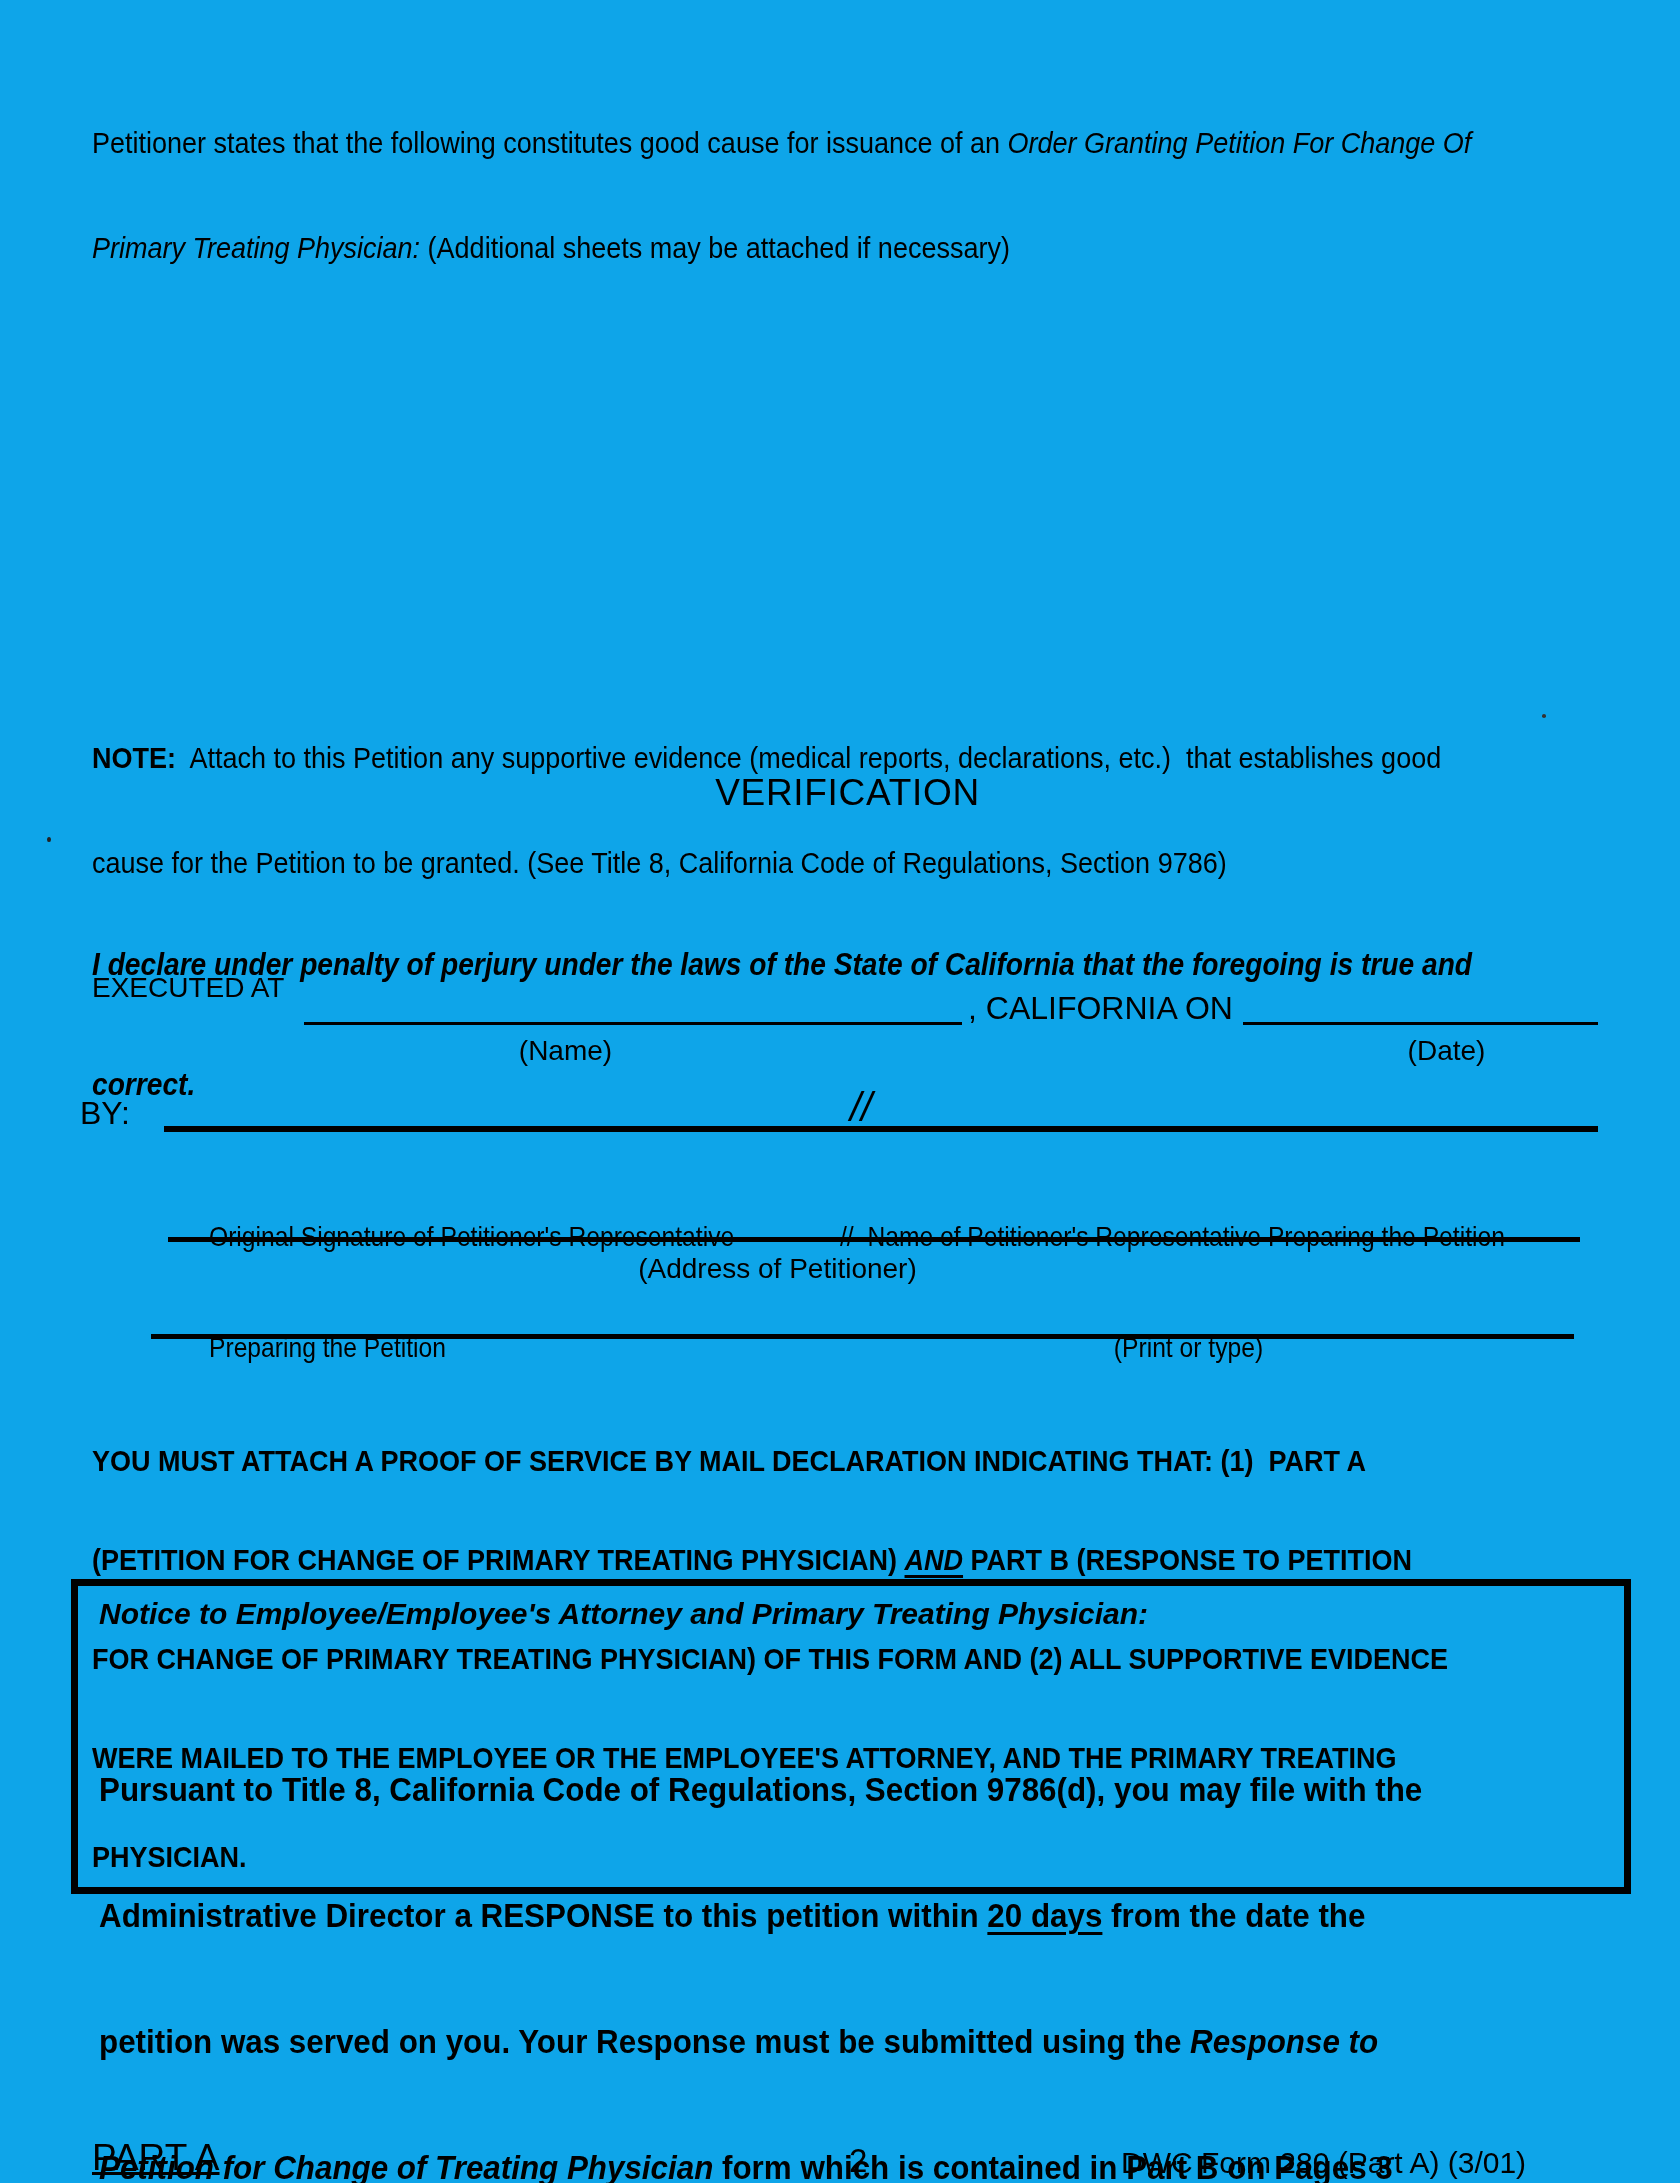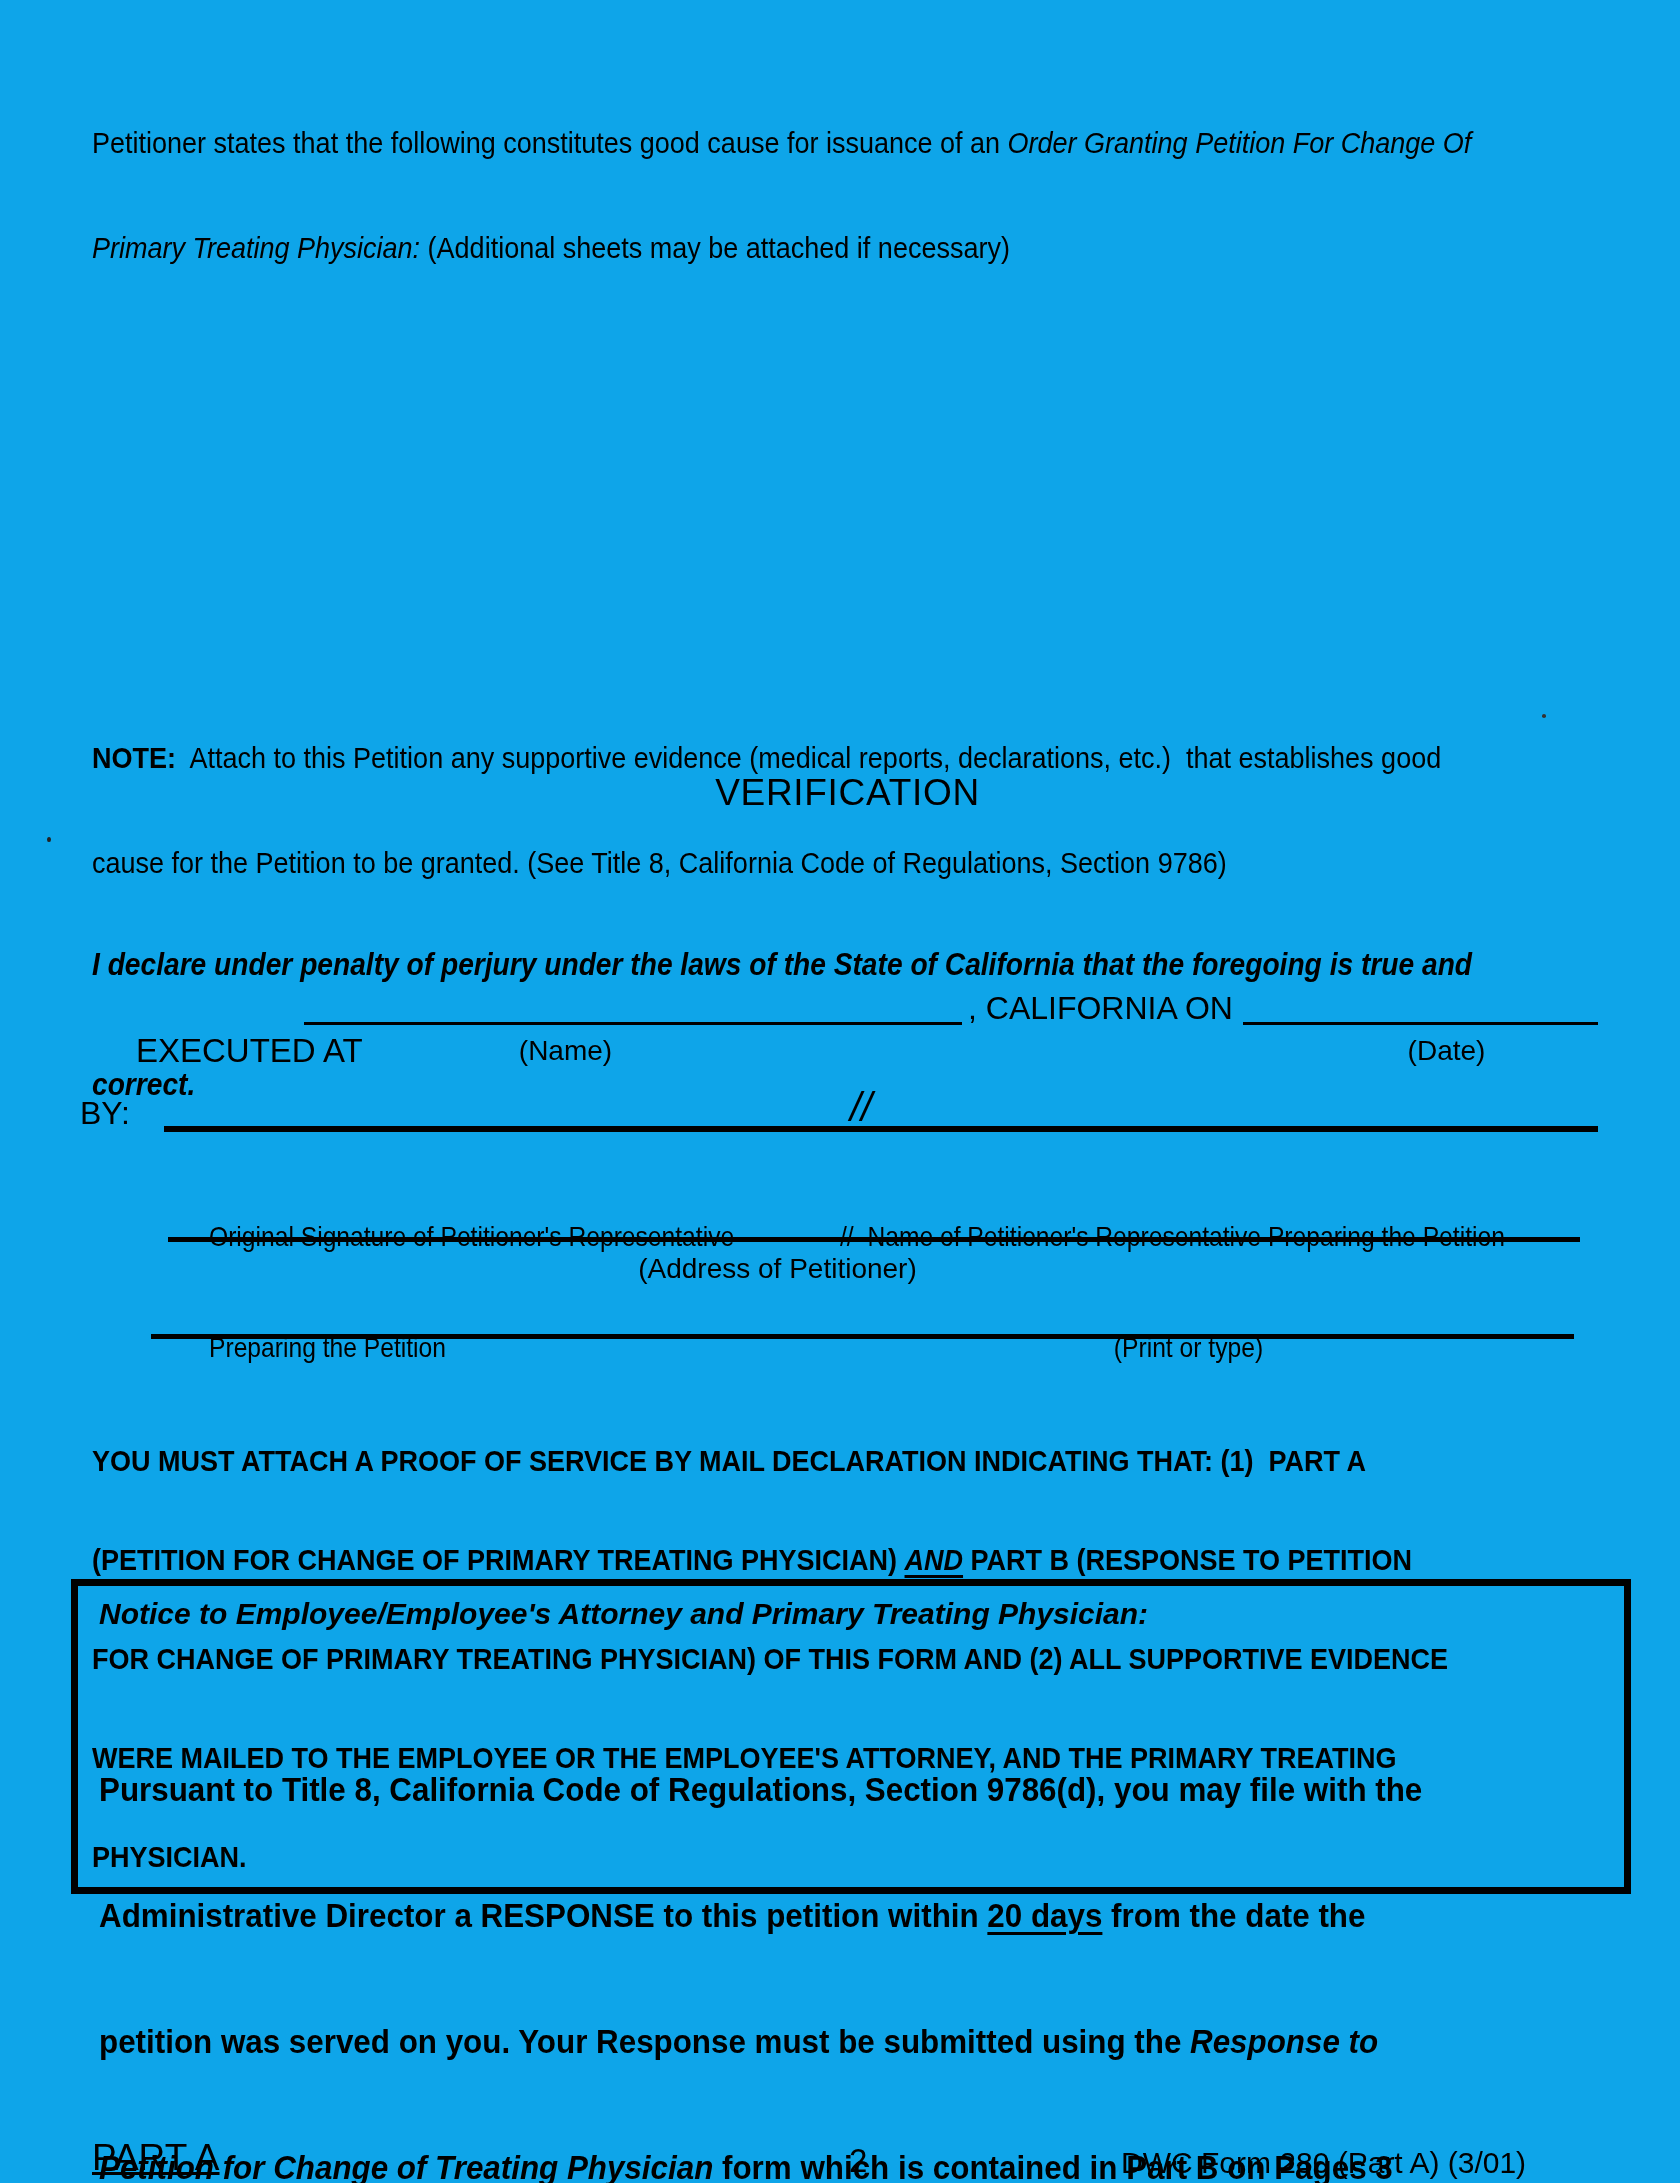--- a/index.html
+++ b/index.html
@@ -15,21 +15,21 @@
   .sx88{transform:scaleX(0.88);transform-origin:0 50%;}
   .sx95{transform:scaleX(0.95);transform-origin:0 50%;}
   .body-text{font-size:30px;line-height:35px;}
   .fill-line{border-bottom:3.5px solid #000;}
   .caption{font-size:28px;}
   .center{text-align:center;}
   .intro{left:92px;top:55px;}
   .note{left:92px;top:670px;}
   .vheading{left:0;width:1663px;top:772px;font-size:37px;letter-spacing:0.7px;text-align:center;padding-left:16px;}
   .decl{left:92px;top:864px;font-size:32px;line-height:40px;}
-  .exec-label{left:92px;top:1032px;font-size:33px;margin-left:44px;}
+  .exec-label{left:92px;top:972px;font-size:28px;}
   .exec-city-line{left:304px;top:989px;width:658px;height:33px;}
   .exec-middle{left:968px;top:990px;font-size:32px;}
   .exec-date-line{left:1243px;top:989px;width:355px;height:33px;}
   .city-cap{left:424px;top:1035px;width:283px;}
   .date-cap{left:1305px;top:1035px;width:283px;}
   .by-label{left:80px;top:1095px;font-size:32px;text-align:center;}
   .by-line{left:164px;top:1092px;width:1434px;height:34px;border-bottom:6.4px solid #000;}
   .by-slashes{left:850px;top:1085px;font-size:40px;font-style:italic;}
   .sig-cap{left:209px;top:1144px;line-height:37px;}
   .name-cap{left:840px;top:1144px;width:792px;line-height:37px;}

